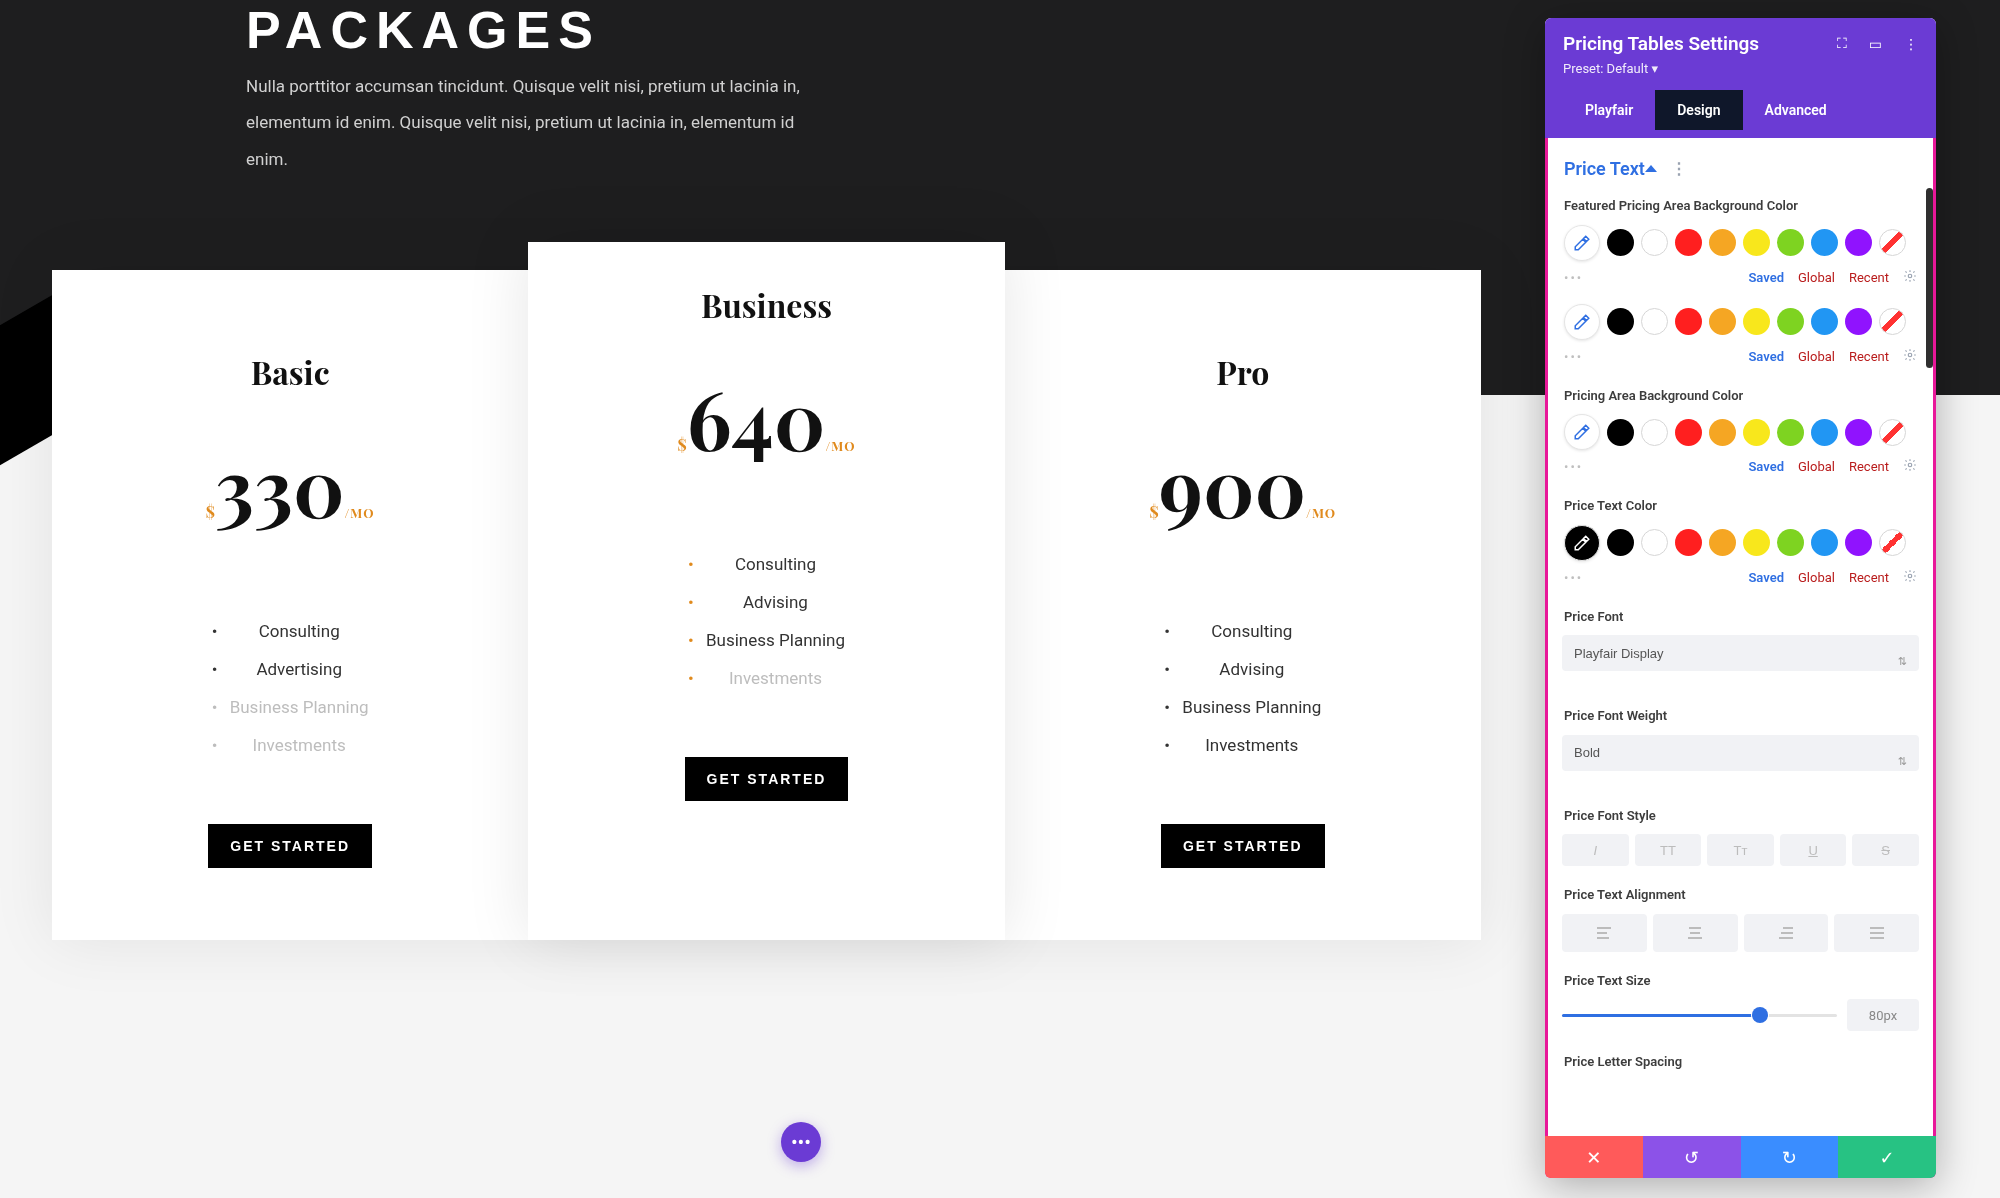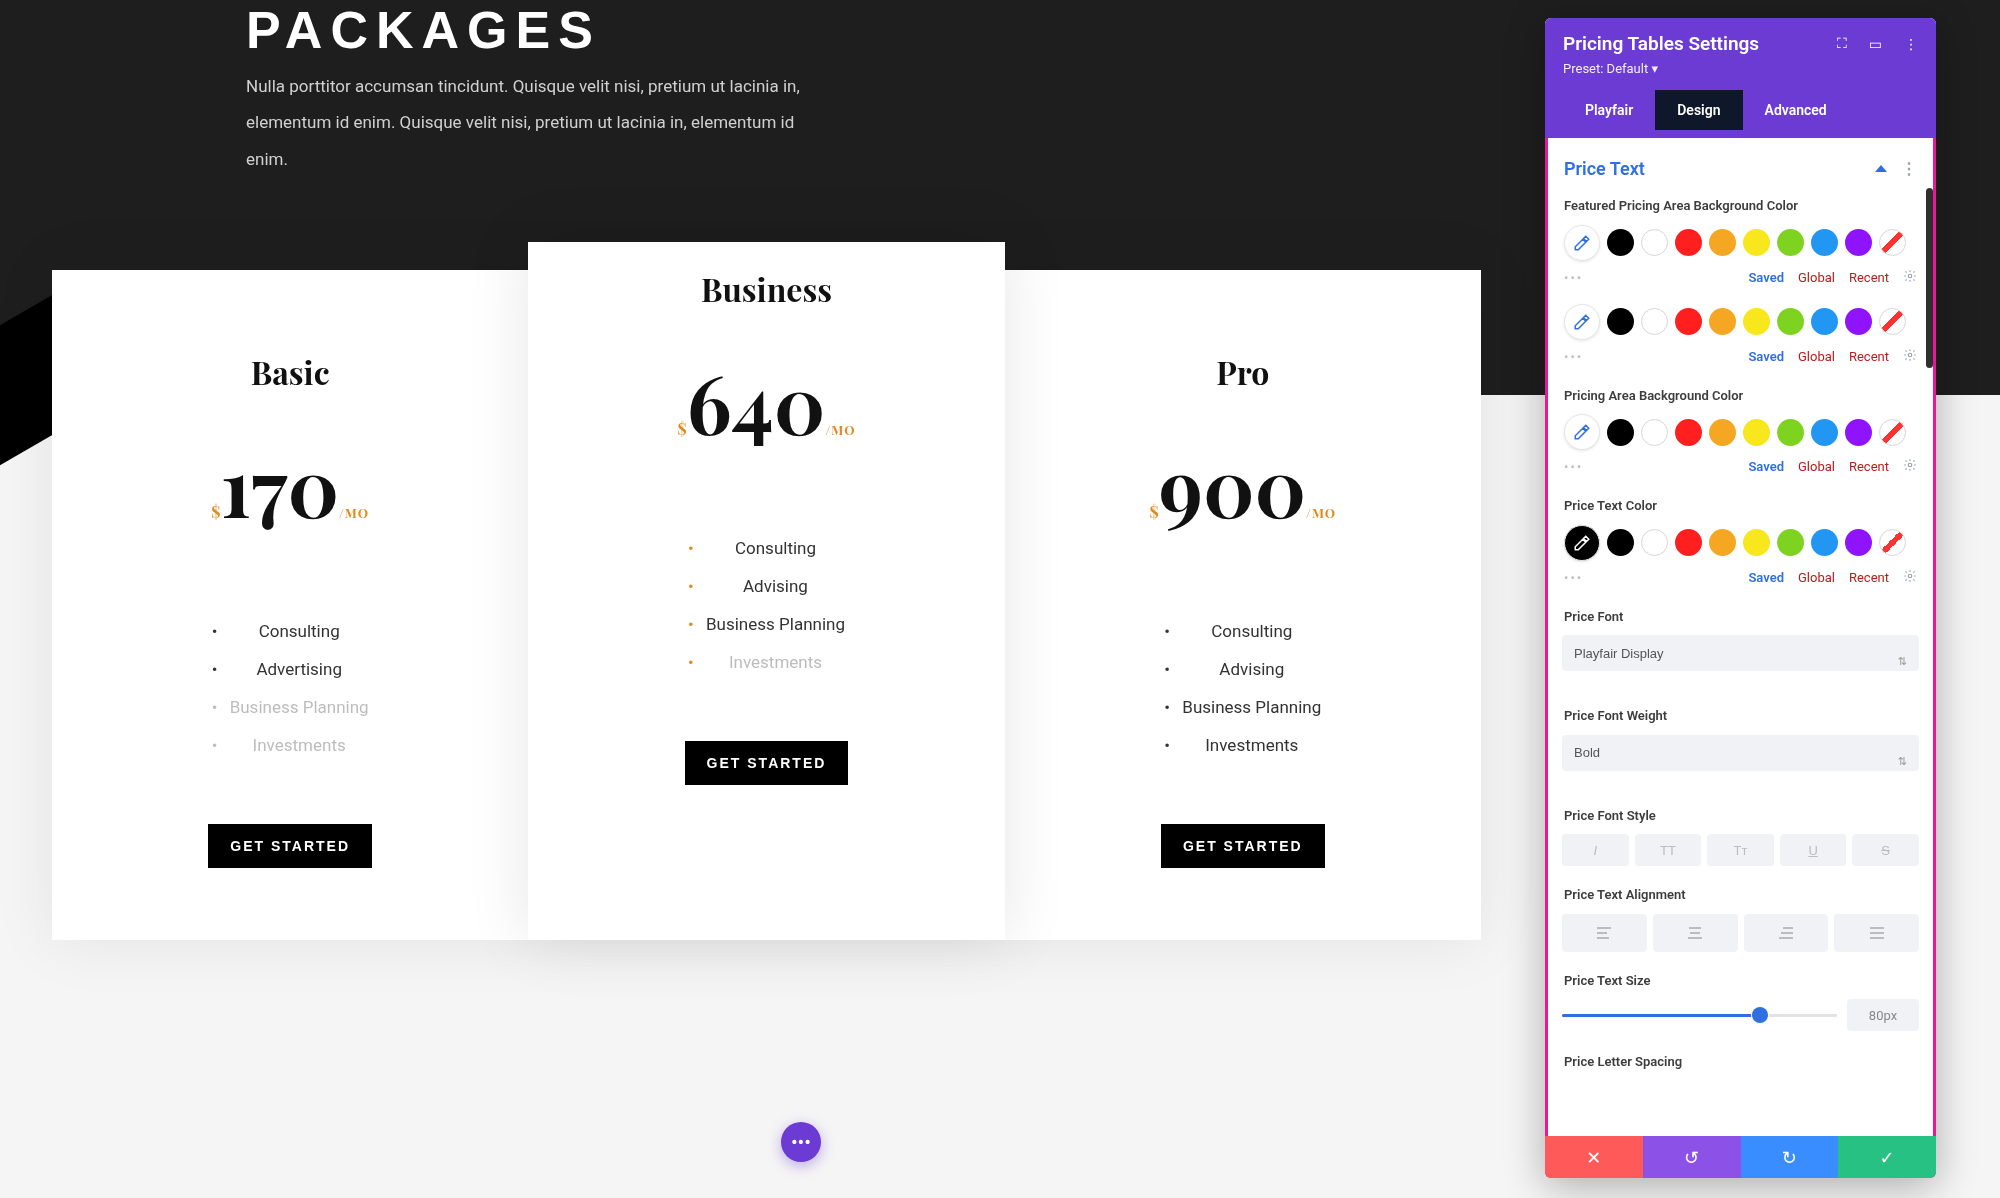--- a/index.html
+++ b/index.html
@@ -3,21 +3,21 @@
 <meta charset="utf-8">
 <style>
   *{box-sizing:border-box;margin:0;padding:0}
   body{font-family:-apple-system,BlinkMacSystemFont,"Segoe UI",Roboto,sans-serif;background:#f5f5f5;width:2000px;height:1198px;position:relative;overflow:hidden}
   .hero{position:absolute;left:0;top:0;right:0;height:395px;background:#1e1e1f}
   .hero-wedge{position:absolute;left:0;bottom:-50px;width:70px;height:140px;background:#000;transform:skewY(-30deg)}
   .hero-title{position:absolute;left:246px;top:0;font-family:Liberation Sans, sans-serif;font-weight:700;font-size:52px;letter-spacing:8px;color:#fff}
   .hero-desc{position:absolute;left:246px;top:68px;width:560px;font-size:17px;line-height:2.14;color:#d0d0d0}
   .cards-wrap{position:absolute;left:52px;top:270px;width:1429px;height:670px;display:flex;background:#fff;box-shadow:0 0 60px rgba(0,0,0,0.08)}
   .card{flex:1;display:flex;flex-direction:column;align-items:center;padding:80px 30px 40px}
-  .card.featured{margin-top:-28px;box-shadow:0 0 60px rgba(0,0,0,.1);z-index:2;padding-top:25px;background:#fff}
+  .card.featured{margin-top:-28px;box-shadow:0 0 60px rgba(0,0,0,.1);z-index:2;padding-top:41px;background:#fff}
   .card-name{font-family:"Playfair Display",Georgia,serif;font-weight:700;font-size:32px;color:#111;margin-bottom:60px}
   .price-row{display:flex;align-items:baseline;margin-bottom:90px}
   .dollar{font-family:"Playfair Display",Georgia,serif;font-weight:700;font-size:16px;color:#e08a1d}
   .amount{font-family:"Playfair Display",Georgia,serif;font-weight:700;font-size:80px;color:#111;line-height:.8}
   .per{font-family:"Playfair Display",Georgia,serif;font-weight:700;font-size:13px;color:#e08a1d;letter-spacing:1px}
   .feat-list{list-style:none;margin-bottom:60px}
   .feat-list li{font-size:17px;color:#333;padding:9px 0;position:relative;padding-left:18px;text-align:center}
   .feat-list li::before{content:"•";position:absolute;left:0;color:#333}
   .card.featured .feat-list li::before{color:#e08a1d}
   .feat-list li.off{color:#bdbdbd}
@@ -29,21 +29,21 @@
   .p-header{background:#6b3bd4;color:#fff;padding:14px 18px 8px}
   .p-title-row{display:flex;align-items:center;justify-content:space-between}
   .p-title{font-size:19px;font-weight:600}
   .p-header-icons{display:flex;gap:22px;align-items:center}
   .p-header-icons span{font-size:14px;cursor:pointer}
   .p-preset{font-size:13px;opacity:.9;padding:6px 0 14px;cursor:pointer}
   .p-tabs{display:flex}
   .p-tab{flex:0 0 auto;padding:12px 22px;font-size:14px;cursor:pointer;color:#fff;font-weight:600}
   .p-tab.active{background:#0f172a}
   .p-body{flex:1;overflow-y:auto;border:3px solid #e81899;border-top:none;padding:14px 14px 20px;position:relative}
-  .section-head{display:flex;align-items:center;justify-content:space-between;color:#2f6fe2;font-size:18px;font-weight:600;padding:6px 2px 14px}
+  .section-head{display:flex;align-items:center;color:#2f6fe2;font-size:18px;font-weight:600;padding:6px 2px 14px}
   .section-head-icons{display:flex;gap:14px;align-items:center;color:#9aa3b1}
   .chev-up{width:0;height:0;border-left:6px solid transparent;border-right:6px solid transparent;border-bottom:7px solid #2f6fe2}
   .vdots{font-size:16px;cursor:pointer}
   .opt-label{font-size:13px;color:#3d3d3d;font-weight:600;padding:4px 2px 10px;line-height:1.35}
   .sw-row{display:flex;align-items:center;gap:7px;flex-wrap:wrap;padding:0 2px}
   .sw{width:27px;height:27px;border-radius:50%;cursor:pointer;flex:0 0 auto}
   .sw-picker{width:36px;height:36px;border-radius:50%;border:1px solid #e5e5e5;display:flex;align-items:center;justify-content:center;box-shadow:0 1px 3px rgba(0,0,0,.1);position:relative;background:#fff}
   .sw-picker.dark{background:#000}
   .sw-picker.dark svg path{stroke:#fff}
   .sw-border{width:27px;height:27px;border-radius:50%;border:1px solid #d6d6d6;background:#fff}
@@ -84,21 +84,21 @@
   <div class="hero-wedge"></div>
   <div class="hero-title">PACKAGES</div>
   <div class="hero-desc">Nulla porttitor accumsan tincidunt. Quisque velit nisi, pretium ut lacinia in, elementum id enim. Quisque velit nisi, pretium ut lacinia in, elementum id enim.</div>
 </div>
 
 <div class="cards-wrap" id="cards">
     <div class="card">
     <div class="card-name">Basic</div>
     <div class="price-row">
       <span class="dollar">$</span>
-      <span class="amount">170</span>
+      <span class="amount">330</span>
       <span class="per">/MO</span>
     </div>
     <ul class="feat-list">
         <li class="">Consulting</li>
         <li class="">Advertising</li>
         <li class="off">Business Planning</li>
         <li class="off">Investments</li>
       </ul>
     <button class="btn">GET STARTED</button>
     </div>

